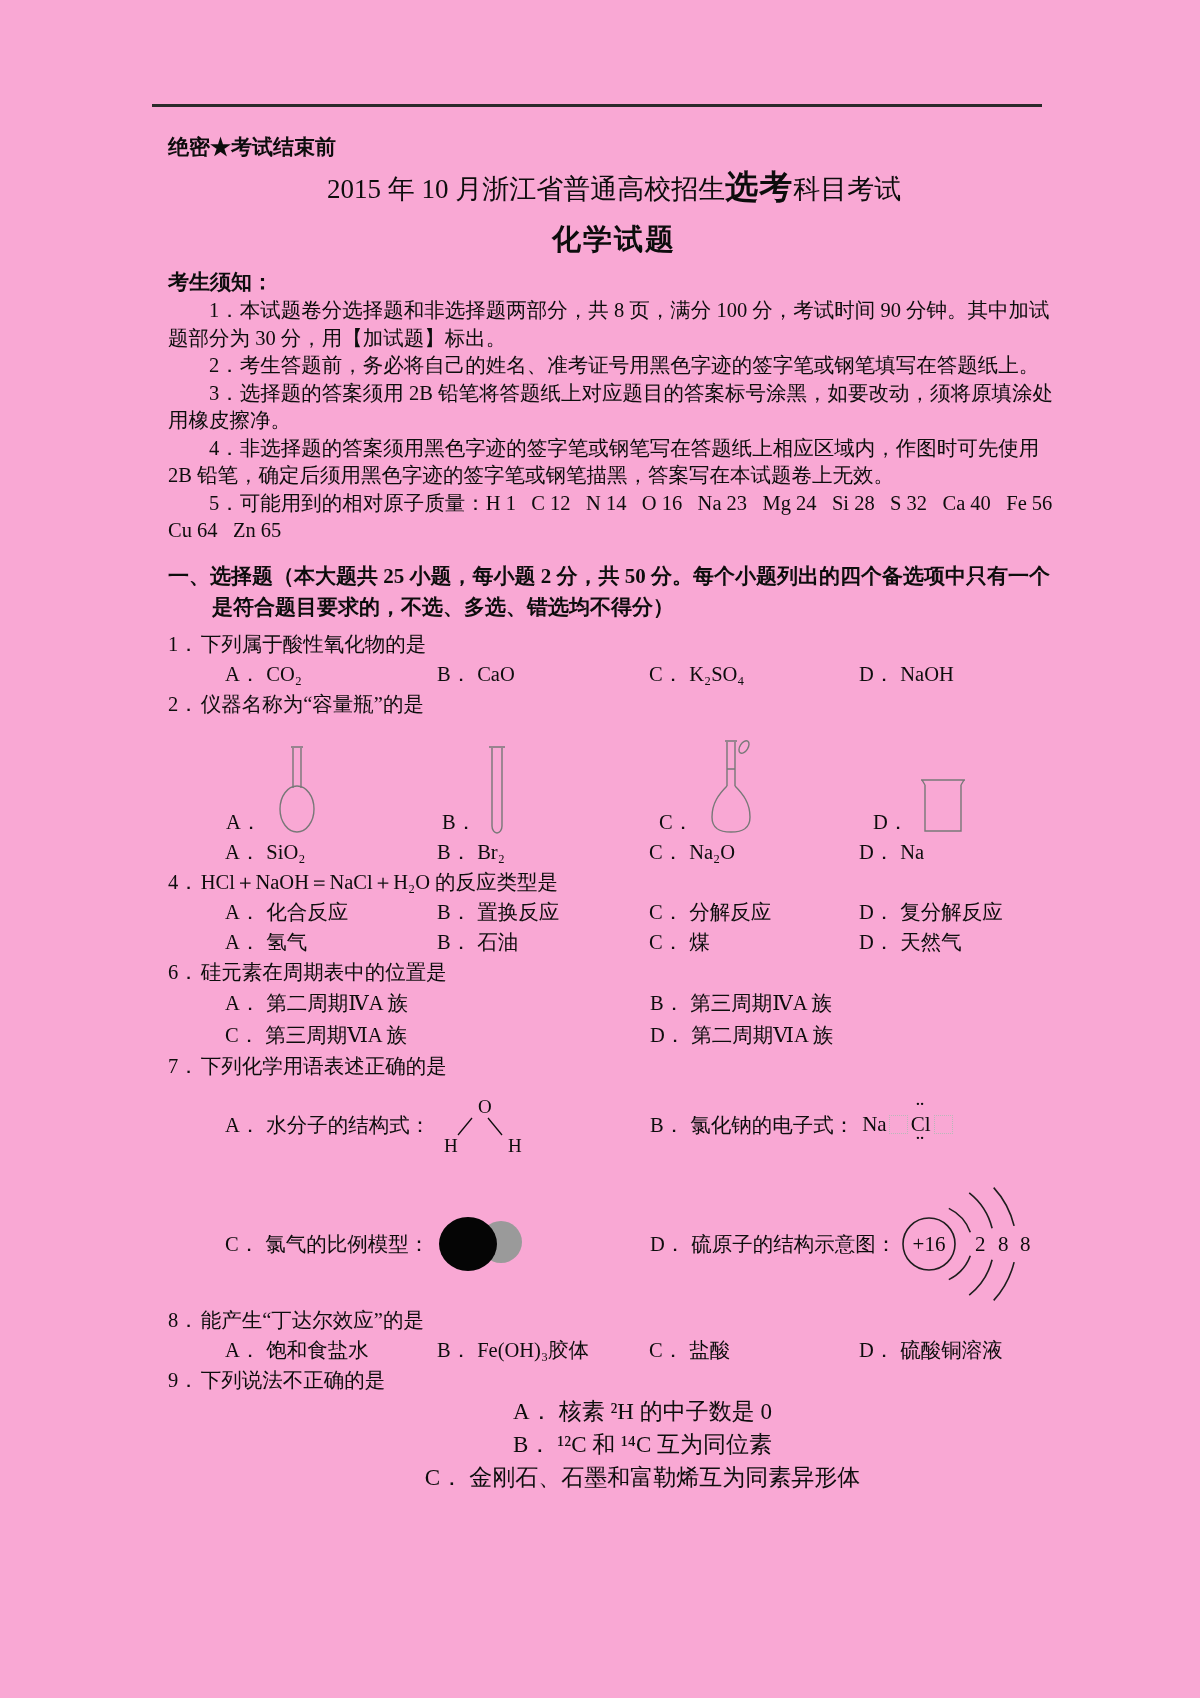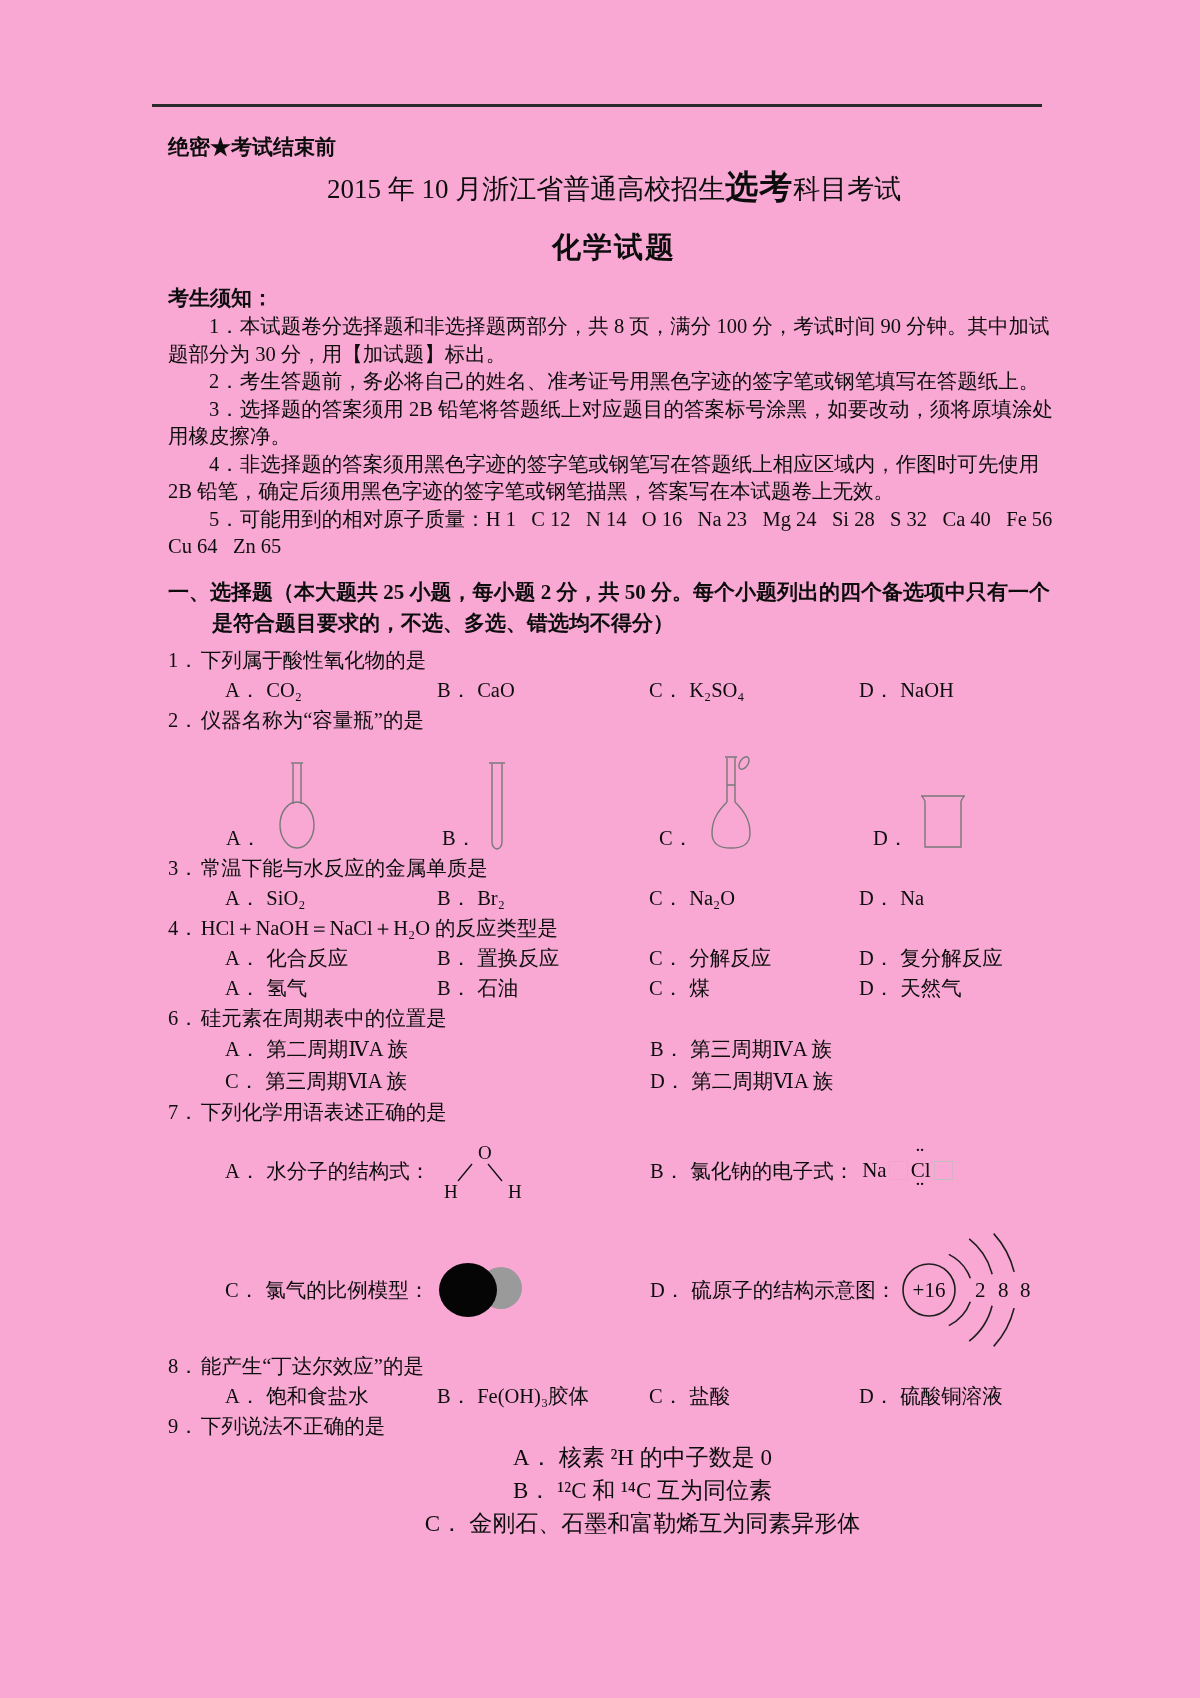--- a/index.html
+++ b/index.html
@@ -9,21 +9,21 @@
     color:#0d0d0d;
     -webkit-font-smoothing:antialiased;
   }
   .page{position:relative;width:1200px;height:1698px;background:#f9a8d4;}
   .top-rule{position:absolute;left:152px;top:104px;width:890px;border-top:3px solid #2b2b2b;}
   .content{position:absolute;left:168px;top:126px;width:892px;}
   p{margin:0;}
   .classification{font-weight:bold;font-size:21px;line-height:30px;margin-top:6px;}
   .title{margin:4px 0 0 0;text-align:center;font-size:27px;font-weight:normal;line-height:42px;}
   .title .emph{font-weight:bold;font-size:33px;font-family:"Liberation Sans","DejaVu Sans",sans-serif;letter-spacing:1px;}
-  .subtitle{margin:16px;text-align:center;font-size:29px;font-weight:bold;line-height:42px;font-family:"Liberation Sans","DejaVu Sans",sans-serif;letter-spacing:2px;}
+  .subtitle{margin:8px;text-align:center;font-size:29px;font-weight:bold;line-height:42px;font-family:"Liberation Sans","DejaVu Sans",sans-serif;letter-spacing:2px;}
   .notice-head{font-weight:bold;font-size:21px;line-height:29px;}
   .notice{font-size:20.5px;line-height:27.5px;text-indent:2em;white-space:pre-wrap;}
   .sec-head{margin-top:16px;margin-bottom:6px;font-weight:bold;font-size:21px;line-height:31px;padding-left:2.1em;text-indent:-2.1em;}
   .q{margin:0;}
   .stem{font-size:20.5px;line-height:30px;}
   .qnum{margin-right:2px;}
   .opt-row{display:flex;font-size:20.5px;line-height:30px;padding-left:57px;}
   .opt-row .opt{display:inline-block;}
   .opt-row .opt:nth-child(1){width:212px;}
   .opt-row .opt:nth-child(2){width:212px;}
@@ -124,21 +124,20 @@
         <span class="fig-cell">
           <span class="olabel">D．</span>
           <svg class="apparatus" width="52" height="60" viewBox="0 0 52 60">
             <path d="M3 5 h44 M4 5 l3 5 M46 5 l-3 5 M7 10 v46 h36 v-46"></path>
           </svg>
         </span>
       </div>
     </div>
 
     <div class="q">
-      <p class="stem"><span class="qnum">3．</span><span>常温下能与水反应的金属单质是</span></p>
       <div class="opt-row">
         <span class="opt"><span class="olabel">A．</span><span>SiO₂</span></span>
         <span class="opt"><span class="olabel">B．</span><span>Br₂</span></span>
         <span class="opt"><span class="olabel">C．</span><span>Na₂O</span></span>
         <span class="opt"><span class="olabel">D．</span><span>Na</span></span>
       </div>
     </div>
 
     <div class="q">
       <p class="stem"><span class="qnum">4．</span><span>HCl＋NaOH＝NaCl＋H₂O 的反应类型是</span></p>

